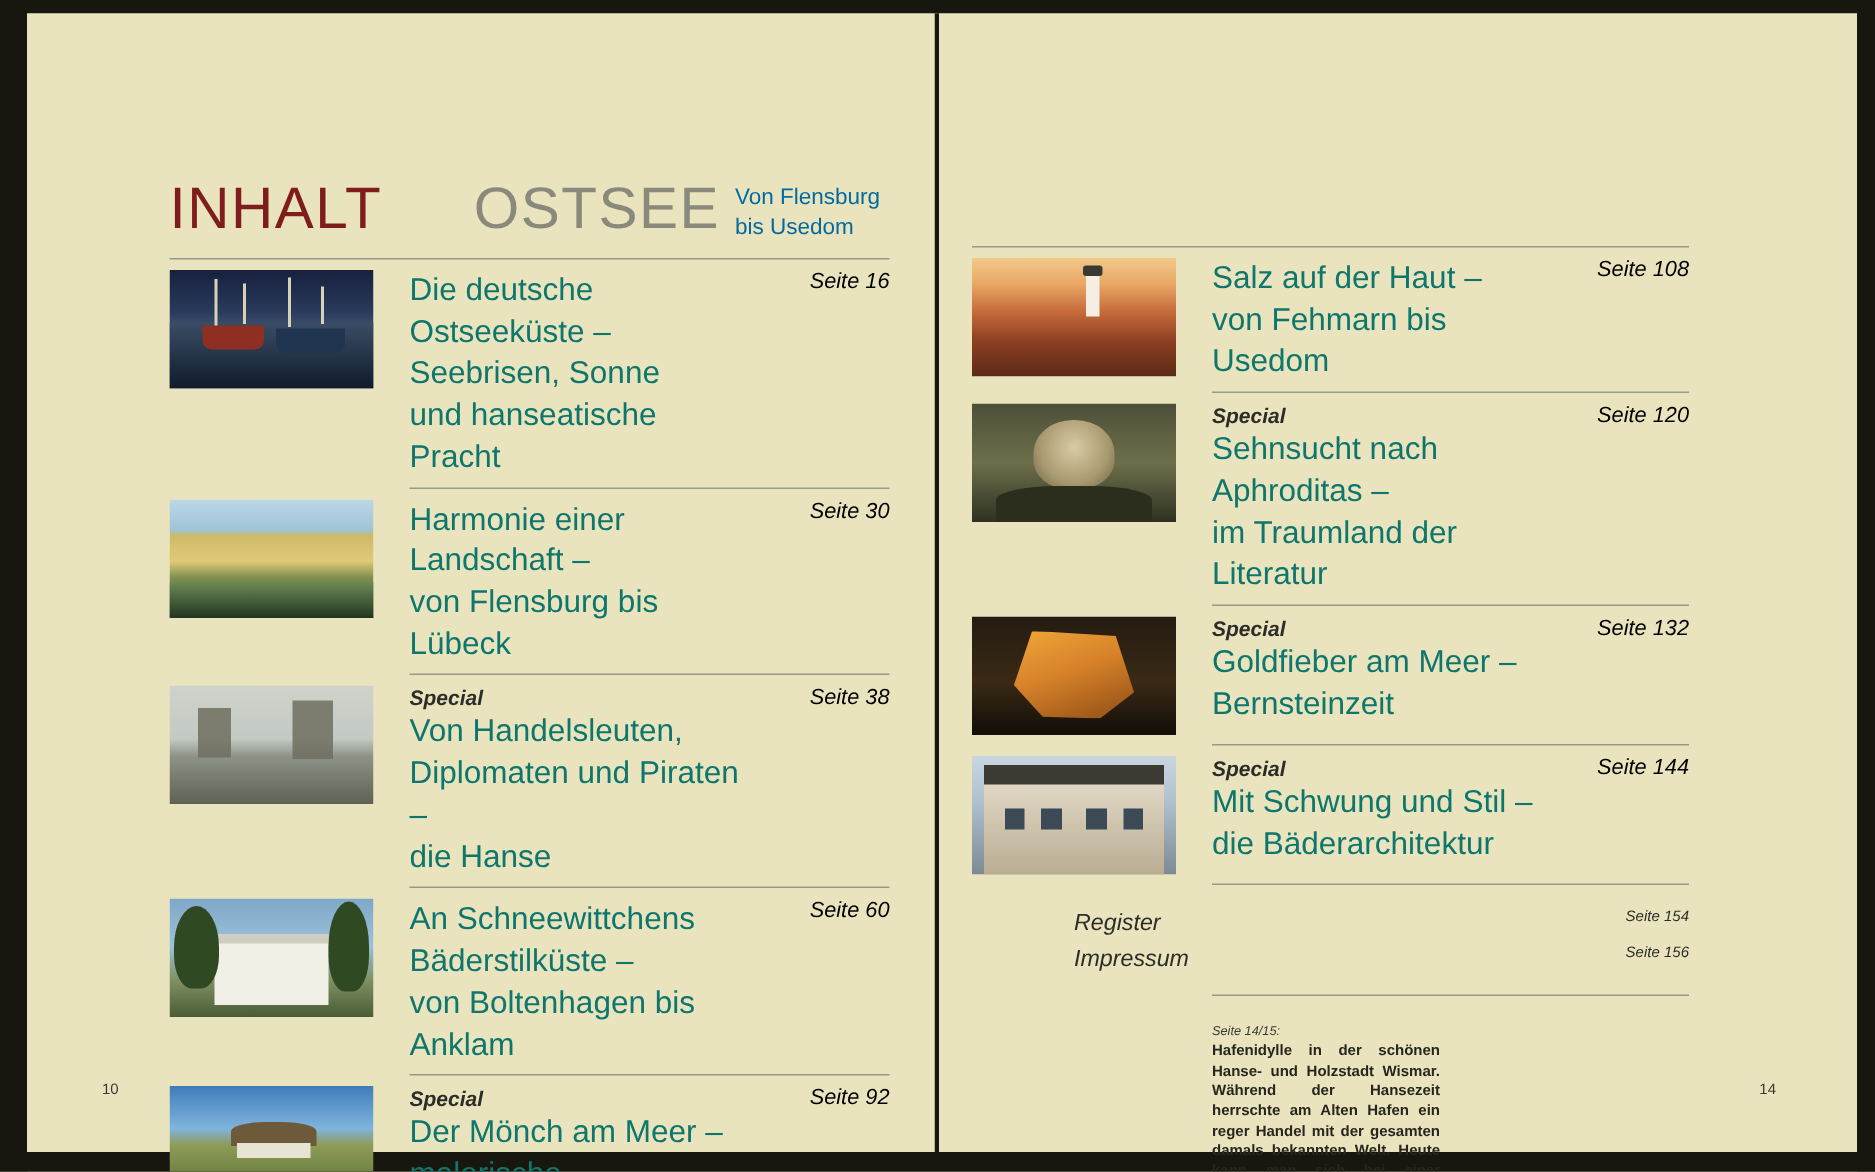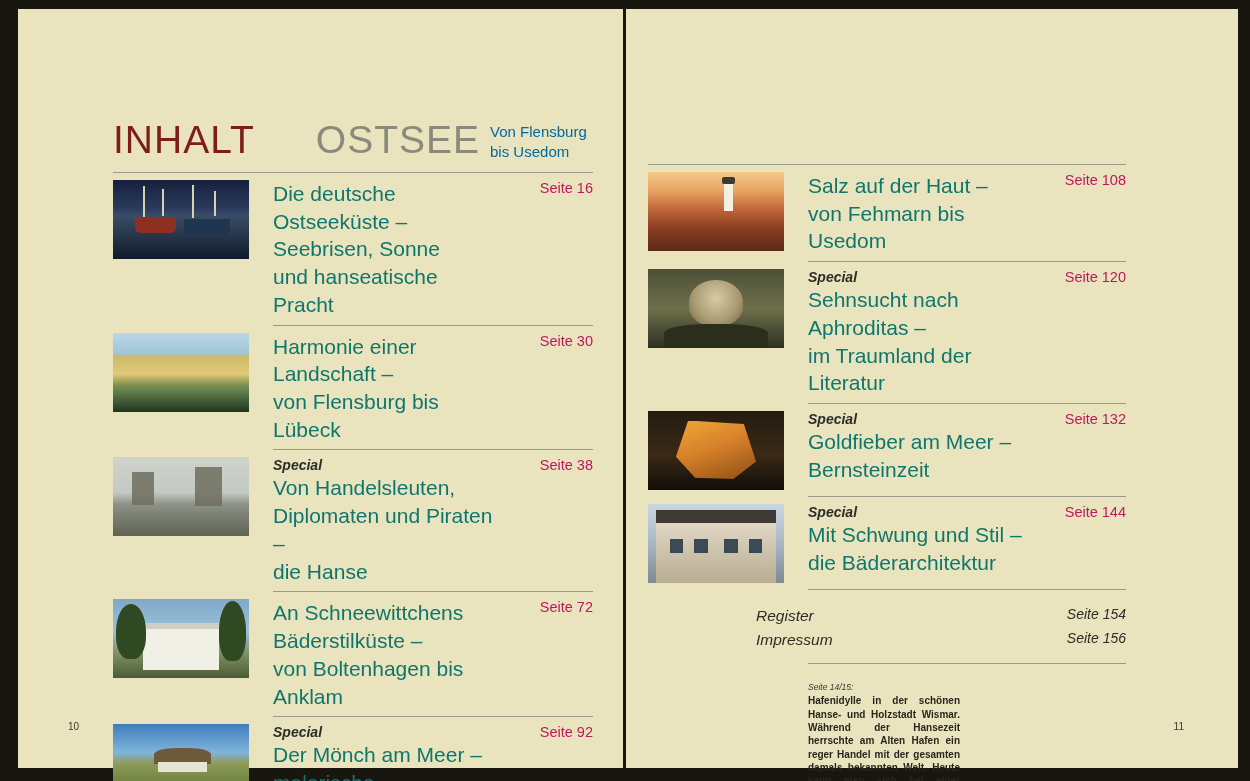--- a/index.html
+++ b/index.html
@@ -138,48 +138,49 @@
     font-weight: bold;
     font-style: italic;
     color: #2c2c28;
     margin-bottom: 1px;
   }
   .entry-page {
     position: absolute;
     right: 0;
     top: 0;
     font-size: 14.5px;
-    color: #be185d;
+    font-style: italic;
+    color: #000000;
     white-space: nowrap;
   }
   .entry-rule {
     height: 1px;
     background: #9a9a8a;
     margin-left: 160px;
     margin-top: 6px;
   }
 
   
   .backmatter {
-    margin-left: 108px;
+    margin-left: 68px;
     margin-top: 14px;
   }
   .bm-row {
     position: relative;
     font-size: 15.5px;
     font-style: italic;
     color: #2c2c28;
     line-height: 1.4;
     padding: 1px 0;
   }
   .bm-page {
     position: absolute;
     right: 0;
     top: 1px;
-    font-size: 14px;
+    font-size: 10px;
     font-style: italic;
   }
   .bm-rule {
     height: 1px;
     background: #9a9a8a;
     margin-left: 160px;
     margin-top: 12px;
   }
   .caption-head {
     font-size: 8.5px;
@@ -391,21 +392,21 @@
 
       <div class="entry">
         <div class="thumb">
           <div class="img img-villa">
             <div class="house"></div>
             <div class="tree" style="left:2%; top:6%; width:22%; height:70%;"></div>
             <div class="tree" style="right:2%; top:2%; width:20%; height:76%;"></div>
           </div>
         </div>
         <div class="entry-body">
-          <div class="entry-page">Seite 72</div>
+          <div class="entry-page">Seite 60</div>
           <div class="entry-title">An Schneewittchens
 Bäderstilküste –
 von Boltenhagen bis Anklam</div>
         </div>
       </div>
       <div class="entry-rule"></div>
 
       <div class="entry">
         <div class="thumb">
           <div class="img img-dune">
@@ -524,16 +525,16 @@
       </div>
       <div class="bm-rule"></div>
 
       <div style="margin-left:160px; margin-top:18px; width:152px;">
         <div class="caption-head">Seite 14/15:</div>
         <div class="caption-body">Hafenidylle in der schönen Hanse- und Holzstadt Wismar. Während der Hansezeit herrschte am Alten Hafen ein reger Handel mit der gesamten damals bekannten Welt. Heute kann man sich bei einer Hafenrundfahrt auf Entdeckungstour begeben.</div>
       </div>
 
     </div>
 
-    <div class="folio folio-right">11</div>
+    <div class="folio folio-right">14</div>
   </div>
 
 </div>
 
 </body></html>

